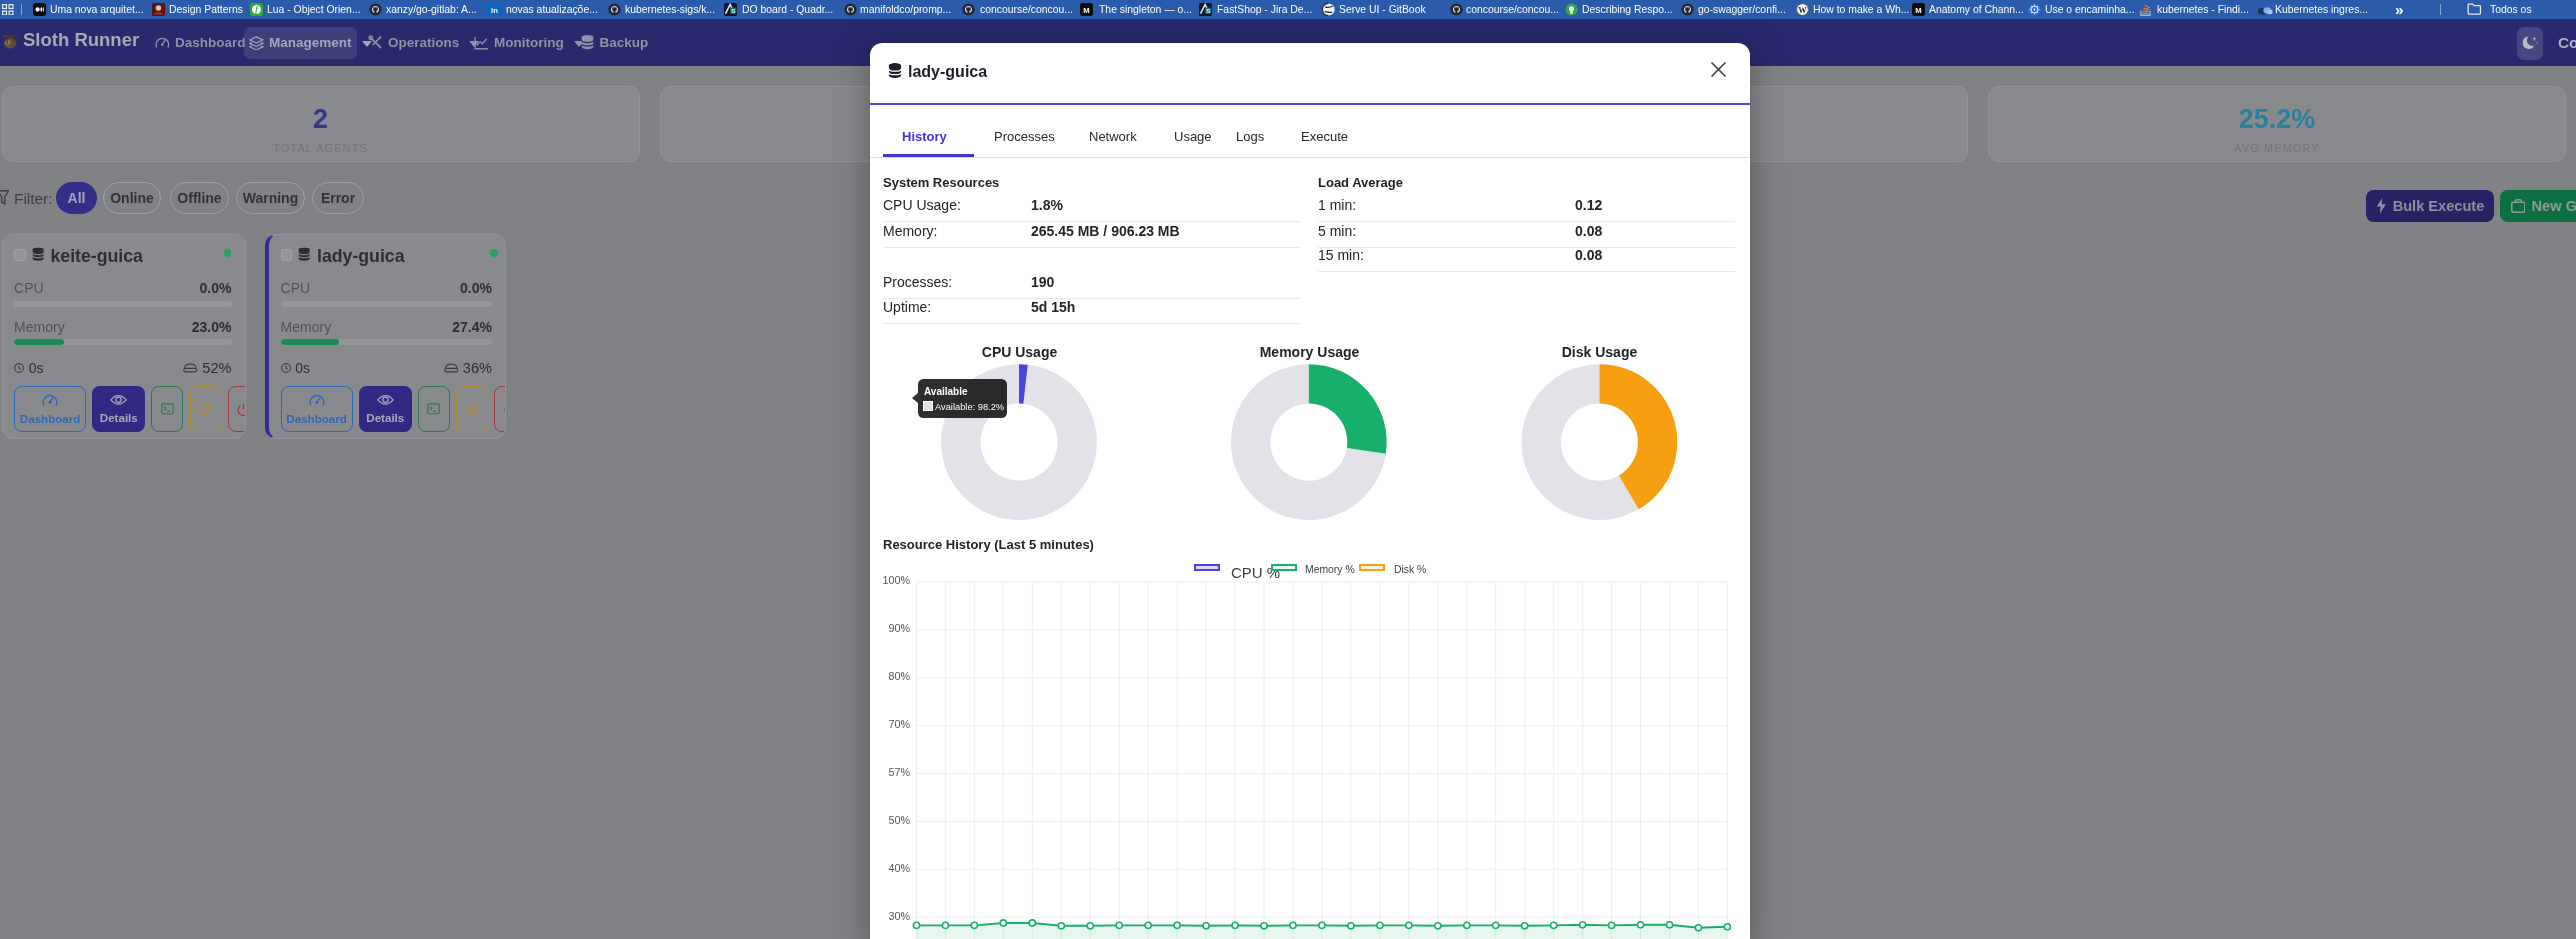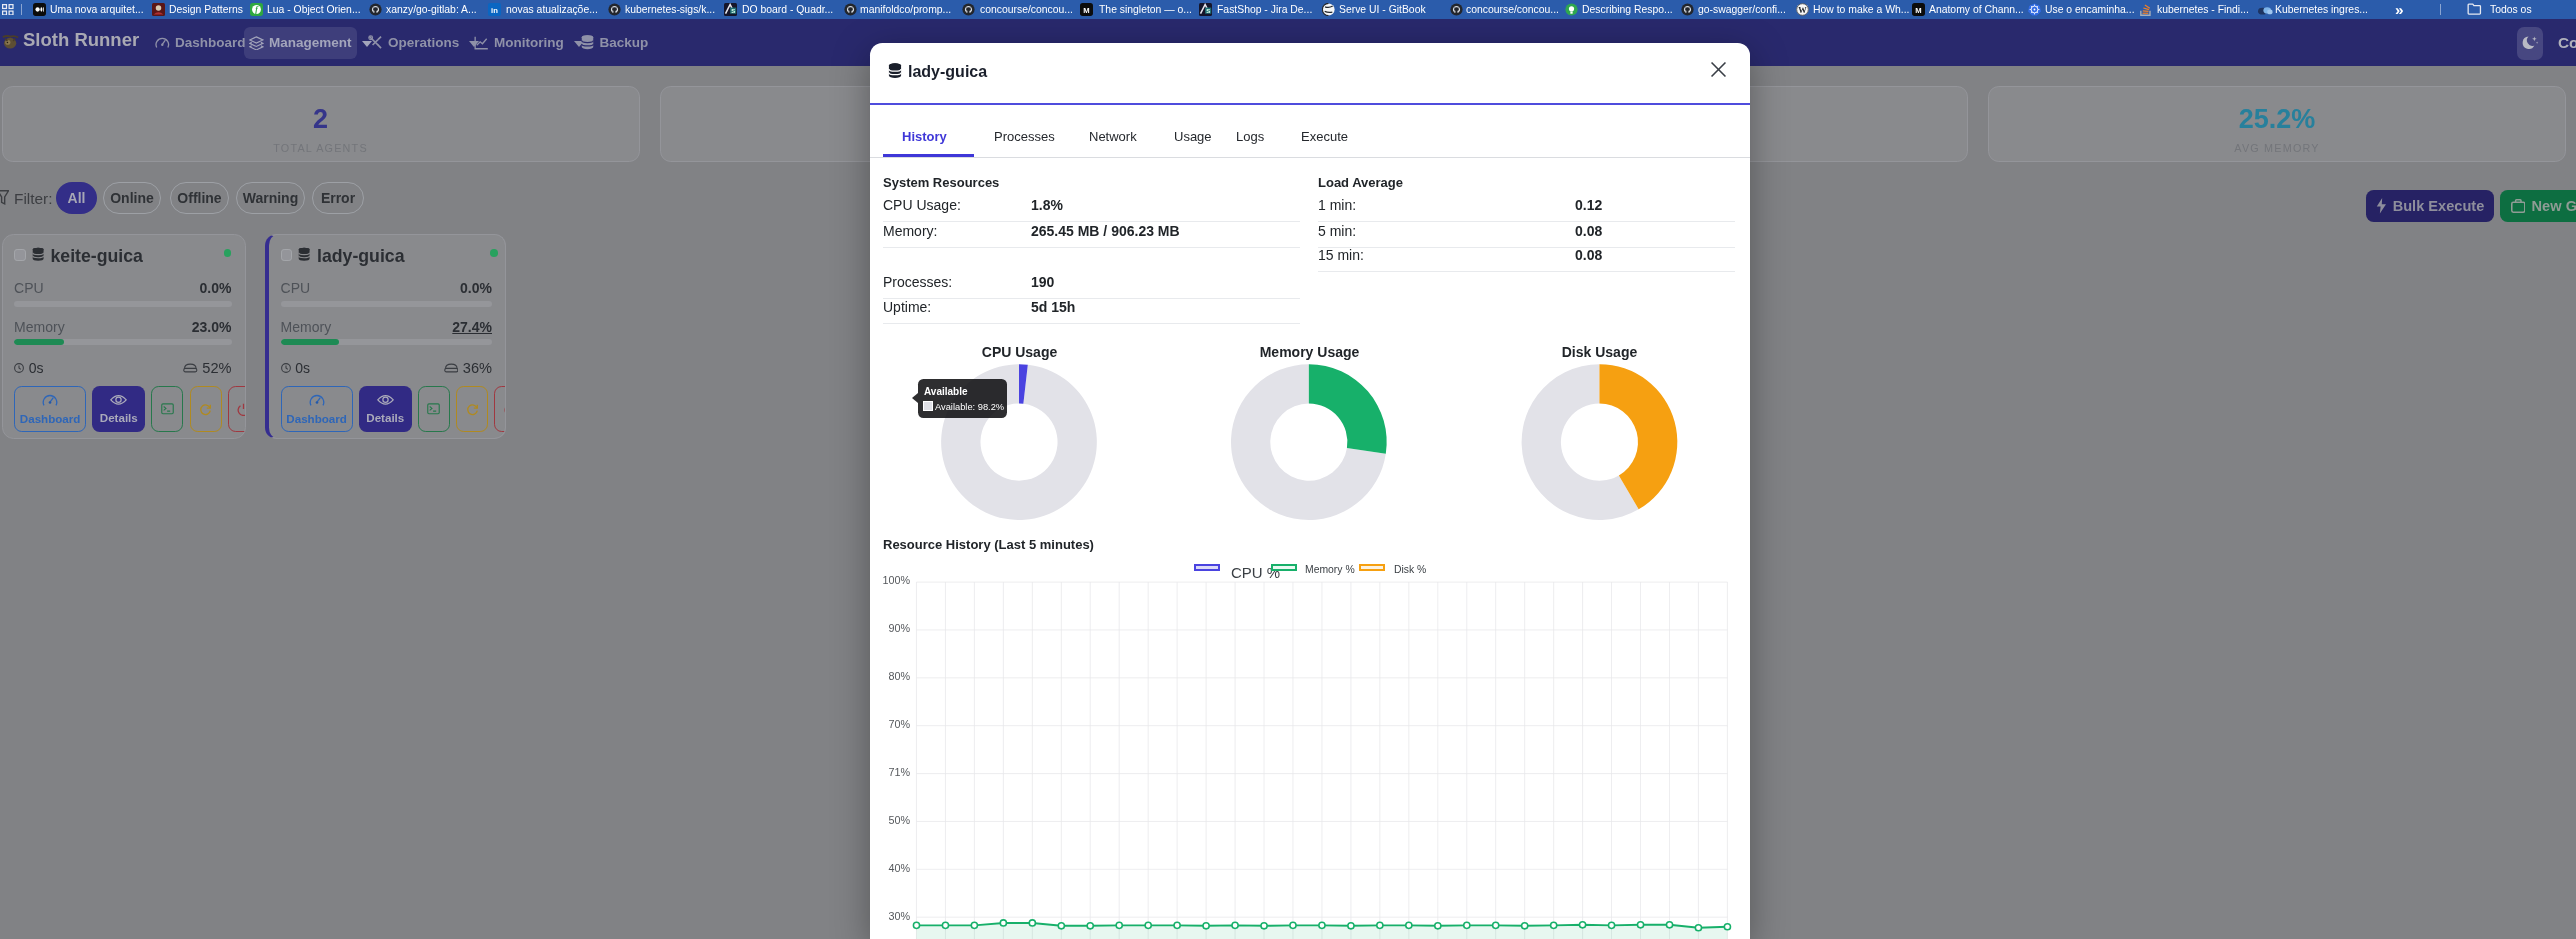--- a/index.html
+++ b/index.html
@@ -134,21 +134,21 @@
           <path d="M1 3 L1 15.8 A 7.5 2.7 0 0 0 16 15.8 L16 3 A 7.5 2.7 0 0 0 1 3 Z" fill="#2b2e33"></path>
           <ellipse cx="8.5" cy="3" rx="7.5" ry="2.7" fill="#2b2e33"></ellipse>
           <path d="M1 7.3 A 7.5 2.7 0 0 0 16 7.3 M1 11.6 A 7.5 2.7 0 0 0 16 11.6" fill="none" stroke="#898a8d" stroke-width="1.6"></path>
         </svg></div>
     <div class="abs" style="left:48px; top:10.8px; font-size:17.7px; font-weight:bold; color:#2b2e33;">lady-guica</div>
     <div class="abs" style="left:221px; top:14px; width:7.7px; height:7.7px; border-radius:50%; background:#28a15e;"></div>
     <div class="abs" style="left:11.6px; top:45px; font-size:14px; color:#4e5258;">CPU</div>
     <div class="abs" style="right:13px; top:45px; font-size:14px; font-weight:bold; color:#2b2e33;">0.0%</div>
     <div class="bar" style="top:66px;"></div>
     <div class="abs" style="left:11.6px; top:84px; font-size:14px; color:#4e5258;">Memory</div>
-    <div class="abs" style="right:13px; top:84px; font-size:14px; font-weight:bold; color:#2b2e33;text-decoration:underline;">27.4%</div>
+    <div class="abs" style="right:13px; top:84px; font-size:14px; font-weight:bold; color:#2b2e33;">27.4%</div>
     <div class="bar" style="top:104px;">
         <div class="barfill" style="width:27.4%;"></div>
       </div>
     <div class="abs" style="left:11.6px; top:125px; display:flex; align-items:center; gap:4.6px; font-size:14px; color:#2b2e33;">
         <svg width="10" height="10" viewBox="0 0 13 13">
           <circle cx="6.5" cy="6.5" r="5.7" fill="none" stroke="#3a3d42" stroke-width="1.4"></circle>
           <path d="M6.5 3.4 L6.5 6.5 L8.8 8.3" fill="none" stroke="#3a3d42" stroke-width="1.4"></path>
         </svg>
         <span>0s</span>
       </div>
@@ -549,17 +549,17 @@
       <circle cx="2090.7" cy="1200.3" r="4" fill="#fff" stroke="#17b06a" stroke-width="2"></circle>
       <circle cx="2128.3" cy="1199.6" r="4" fill="#fff" stroke="#17b06a" stroke-width="2"></circle>
       <circle cx="2165.9" cy="1199.6" r="4" fill="#fff" stroke="#17b06a" stroke-width="2"></circle>
       <circle cx="2203.4" cy="1203.4" r="4" fill="#fff" stroke="#17b06a" stroke-width="2"></circle>
       <circle cx="2241.0" cy="1202.1" r="4" fill="#fff" stroke="#17b06a" stroke-width="2"></circle>
 </svg>
 <div class="abs" style="left:833px; top:574px; width:77px; text-align:right; font-size:10.8px; color:#55585c;">100%</div>
     <div class="abs" style="left:833px; top:622px; width:77px; text-align:right; font-size:10.8px; color:#55585c;">90%</div>
     <div class="abs" style="left:833px; top:670px; width:77px; text-align:right; font-size:10.8px; color:#55585c;">80%</div>
     <div class="abs" style="left:833px; top:718px; width:77px; text-align:right; font-size:10.8px; color:#55585c;">70%</div>
-    <div class="abs" style="left:833px; top:766px; width:77px; text-align:right; font-size:10.8px; color:#55585c;">71%</div>
+    <div class="abs" style="left:833px; top:766px; width:77px; text-align:right; font-size:10.8px; color:#55585c;">57%</div>
     <div class="abs" style="left:833px; top:814px; width:77px; text-align:right; font-size:10.8px; color:#55585c;">50%</div>
     <div class="abs" style="left:833px; top:862px; width:77px; text-align:right; font-size:10.8px; color:#55585c;">40%</div>
     <div class="abs" style="left:833px; top:910px; width:77px; text-align:right; font-size:10.8px; color:#55585c;">30%</div>
 </div>
 
 </body></html>

